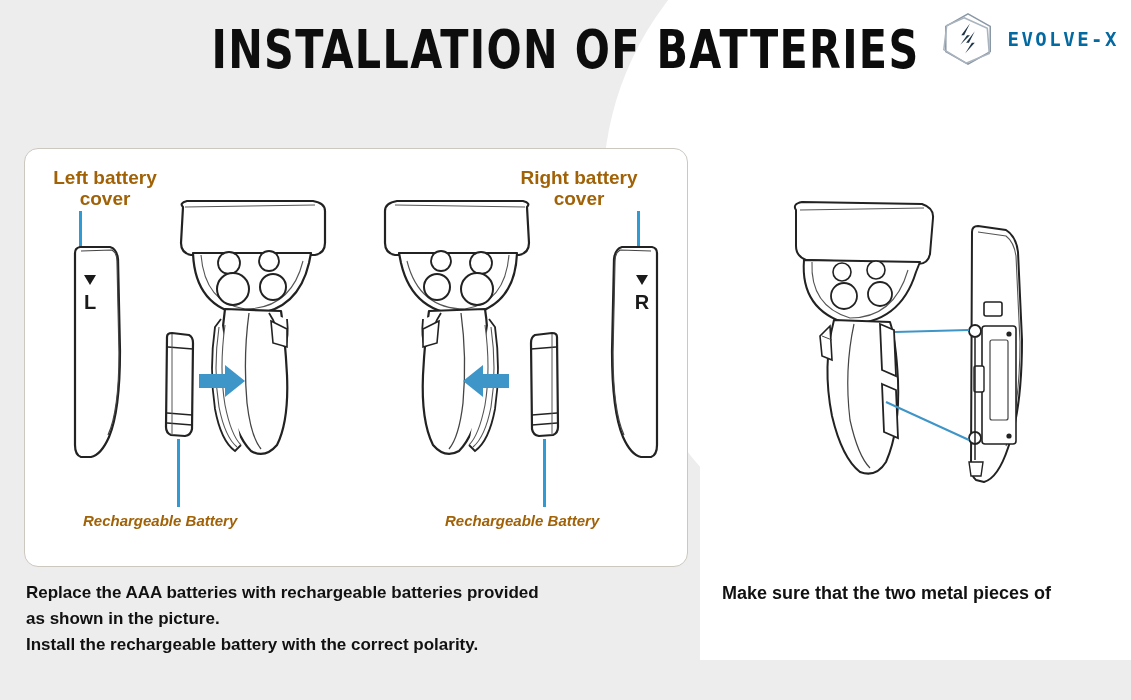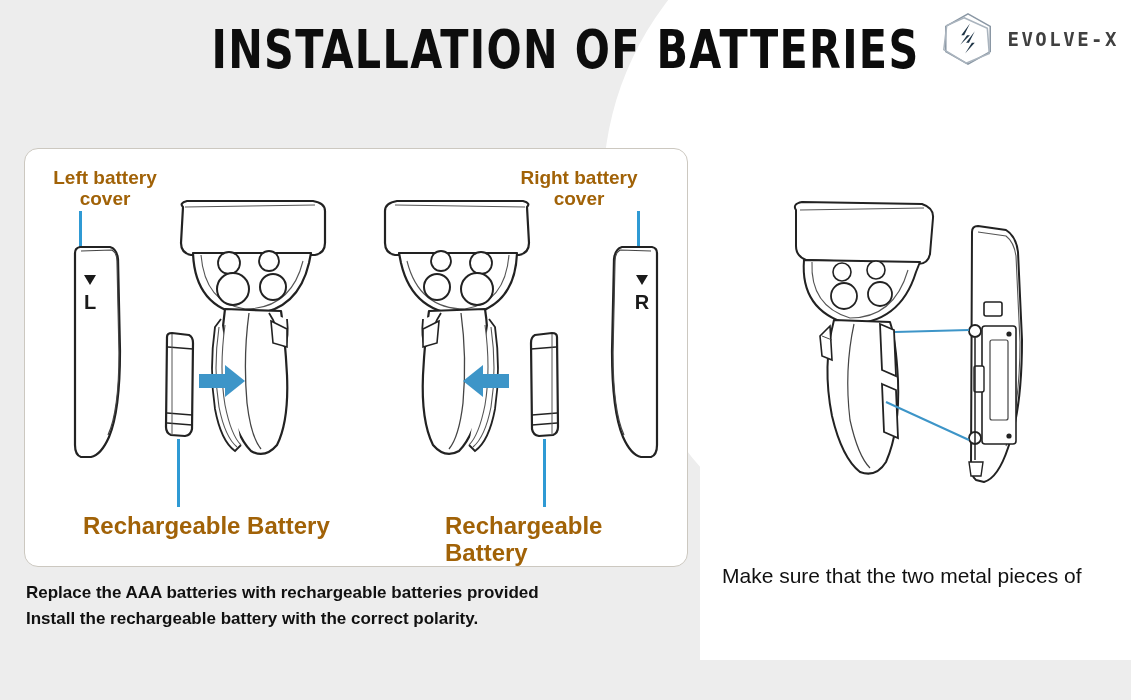--- a/index.html
+++ b/index.html
@@ -48,21 +48,21 @@
     position:absolute;
     right:12px; top:10px;
     display:flex; align-items:center; gap:10px;
     z-index:7;
   }
   #brand .mark{width:58px;height:58px;display:block;}
   #brand .wordmark{
     font-family:"DejaVu Sans Mono", monospace;
     font-size:19px;
     letter-spacing:2.5px;
-    color:#404040;
+    color:#0369a1;
     font-weight:bold;
   }
 
   
   #diagram-card{
     position:absolute;
     left:24px; top:148px;
     width:662px; height:417px;
     background:#ffffff;
     border:1.5px solid #ccc8c0;
@@ -73,21 +73,21 @@
 
   .lbl{
     position:absolute;
     font-family:"Liberation Sans", sans-serif;
     font-weight:bold;
     color:#a16207;
     line-height:1.12;
     z-index:5;
   }
   .lbl.cover{font-size:19px;text-align:center;}
-  .lbl.batt{font-size:24px;}
+  .lbl.batt{font-size:15px;font-style:italic;}
 
   .leader{
     position:absolute;
     background:#2f9ad4;
     width:3px;
     z-index:4;
   }
 
   svg.art{position:absolute;z-index:4;overflow:visible;}
 
@@ -103,23 +103,23 @@
     position:absolute;
     left:26px; top:580px; width:660px;
     font-size:17px;
     font-weight:bold;
     line-height:1.52;
     color:#111;
     z-index:6;
   }
   #caption-right{
     position:absolute;
-    left:722px; top:560px; width:390px;
-    font-size:21px;
-    font-weight:normal;
+    left:722px; top:580px; width:390px;
+    font-size:18px;
+    font-weight:bold;
     line-height:1.52;
     color:#111;
     z-index:6;
   }
   .cap-line{display:block;}
 </style>
 </head>
 <body>
 
 <div id="white-blob"></div>
@@ -291,18 +291,19 @@
   <circle cx="205" cy="248" r="6" fill="#fff" stroke="#222" stroke-width="1.8"></circle>
   <path d="M205 148 L205 270" stroke="#222" stroke-width="1.5" fill="none"></path>
   <path d="M199 272 L213 272 L211 286 L201 286 Z" fill="#fff" stroke="#222" stroke-width="1.4"></path>
 
   <line x1="125" y1="142" x2="199" y2="140" stroke="#3d95c8" stroke-width="2"></line>
   <line x1="116" y1="212" x2="199" y2="250" stroke="#3d95c8" stroke-width="2"></line>
 </svg>
 
 <div id="caption-left">
   <span class="cap-line">Replace the AAA batteries with rechargeable batteries provided</span>
+  <span class="cap-line">as shown in the picture.</span>
   <span class="cap-line">Install the rechargeable battery with the correct polarity.</span>
 </div>
 
 <div id="caption-right">
   <span class="cap-line">Make sure that the two metal pieces of</span>
 </div>
 
 </body></html>

